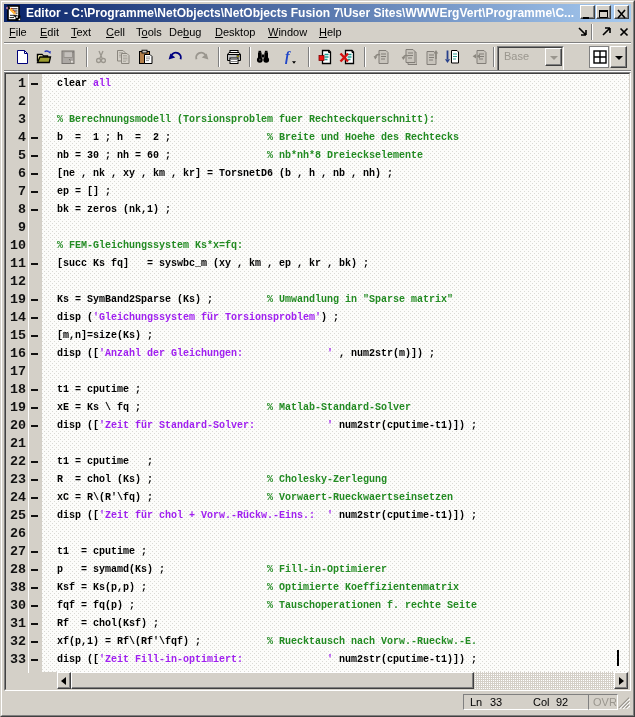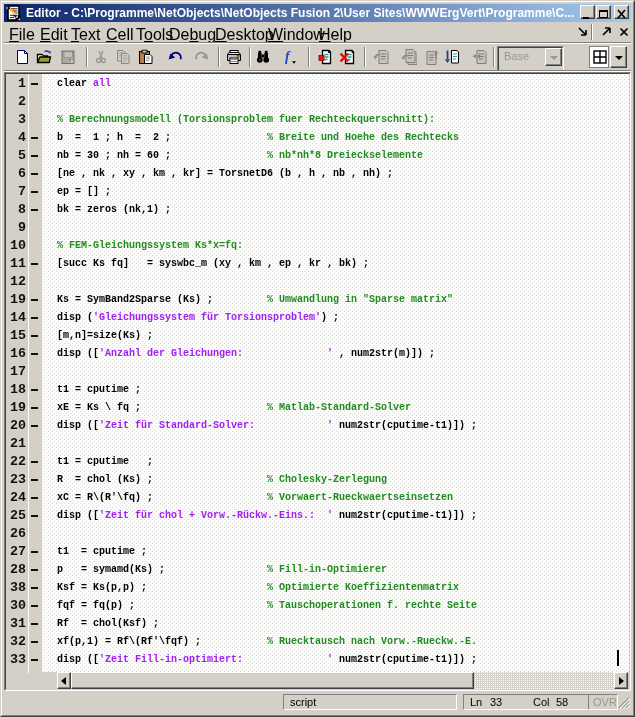--- a/index.html
+++ b/index.html
@@ -10,21 +10,21 @@
 #b2{position:absolute;inset:1px;border:1px solid;border-color:#fff #808080 #808080 #fff;}
 #b3{position:absolute;inset:2px;border:2px solid #D4D0C8;}
 
 #title{position:absolute;left:4px;top:4px;right:4px;height:18px;
  background:linear-gradient(to right,#0A246A,#A6CAF0);color:#fff;}
 #ticon{position:absolute;left:2px;top:1px;width:16px;height:16px;}
 #ttext{position:absolute;left:22px;top:2px;font-size:12px;font-weight:bold;white-space:nowrap;}
 .tbtn{position:absolute;top:1px;width:15px;height:14px;background:#D4D0C8;
  border:1px solid;border-color:#fff #404040 #404040 #fff;box-shadow:inset -1px -1px 0 #808080,inset 1px 1px 0 #D4D0C8;}
 
-#menu{position:absolute;left:4px;top:22px;right:4px;height:20px;font-size:16px;color:#000;}
+#menu{position:absolute;left:4px;top:22px;right:4px;height:20px;font-size:11px;color:#000;}
 .mi{position:absolute;top:4px;}
 .mi u{text-decoration:underline;}
 
 #toolbar{position:absolute;left:4px;top:44px;right:4px;height:26px;}
 #mgroove{position:absolute;left:4px;top:42px;right:4px;height:2px;border-top:1px solid #808080;border-bottom:1px solid #fff;}
 #toolbar .tsep{position:absolute;top:3px;width:2px;height:20px;border-left:1px solid #808080;border-right:1px solid #fff;}
 .ico{position:absolute;top:5px;width:16px;height:16px;}
 #tbbot{position:absolute;left:4px;top:70px;right:4px;height:2px;border-top:1px solid #808080;border-bottom:1px solid #fff;}
 
 #client{position:absolute;left:4px;top:72px;width:627px;height:619px;
@@ -82,21 +82,21 @@
    <circle cx="7.2" cy="5.2" r="0.75" fill="#E03000"></circle>
    <circle cx="8.8" cy="6.8" r="0.75" fill="#E03000"></circle>
    <path d="M8.2 9.6 L10.6 11.2 L9.6 8.2 z" fill="#F7C9A0"></path>
    <path d="M9.8 10.4 L10.8 11.3 L10.2 9.8 z" fill="#111"></path>
    <path d="M7.6 10.6 l2.8 0.8" stroke="#111" stroke-width="1.6"></path>
   </g>
   <rect x="9.5" y="10.5" width="5" height="5" fill="#000"></rect>
   <circle cx="11" cy="12" r="0.9" fill="#fff"></circle>
   <path d="M14 11.5 q0.3 2.6 -2.4 3.4 l2.6 0.4 z" fill="#fff"></path>
  </svg>
- <div id="ttext">Editor - C:\Programme\NetObjects\NetObjects Fusion 2\User Sites\WWWErgVert\Programme\C...</div>
+ <div id="ttext">Editor - C:\Programme\NetObjects\NetObjects Fusion 7\User Sites\WWWErgVert\Programme\C...</div>
  <div class="tbtn" style="left:576px"><svg width="13" height="12" viewBox="0 0 13 12">
         <rect x="2" y="9" width="6" height="2" fill="#000"></rect>
       </svg></div>
  <div class="tbtn" style="left:592px"><svg width="13" height="12" viewBox="0 0 13 12">
         <path d="M2.5 3.5 h8 v6 h-8 z" fill="none" stroke="#000"></path>
         <rect x="2" y="2" width="9" height="2" fill="#000"></rect>
       </svg></div>
  <div class="tbtn" style="left:610px"><svg width="13" height="12" viewBox="0 0 13 12">
         <path d="M3 2 L10 10 M10 2 L3 10" stroke="#000" stroke-width="1.6"></path>
       </svg></div>
@@ -408,28 +408,25 @@
       </div>
   <div id="strack">
         <div id="sthumb"></div>
       </div>
   <div class="sbtn" style="right:0">
         <span class="arr" style="border-width:4px 0 4px 5px;border-color:transparent transparent transparent #000;left:4px;top:4px"></span>
       </div>
  </div>
 </div>
 <div id="status">
- <div class="panel" style="left:279px;width:174px">
-      <span style="position:absolute;left:6px;top:1px">script</span>
-    </div>
  <div class="panel" style="left:459px;width:134px">
       <span style="position:absolute;left:6px;top:1px">Ln</span>
       <span style="position:absolute;left:26px;top:1px">33</span>
       <span style="position:absolute;left:69px;top:1px">Col</span>
-      <span style="position:absolute;left:92px;top:1px">58</span>
+      <span style="position:absolute;left:92px;top:1px">92</span>
     </div>
  <div class="panel" style="left:584px;width:30px">
       <span style="position:absolute;left:4px;top:1px;color:#9a968e">OVR</span>
     </div>
  <svg id="grip" width="15" height="15" viewBox="0 0 15 15" style="right:1px;top:4px">
   <path d="M14 2 L2 14" stroke="#9a968e" stroke-width="1.5"></path>
   <path d="M15 3 L3 15" stroke="#fff" stroke-width="1.2"></path>
   <path d="M14 6 L6 14" stroke="#9a968e" stroke-width="1.5"></path>
   <path d="M15 7 L7 15" stroke="#fff" stroke-width="1.2"></path>
   <path d="M14 10 L10 14" stroke="#9a968e" stroke-width="1.5"></path>

